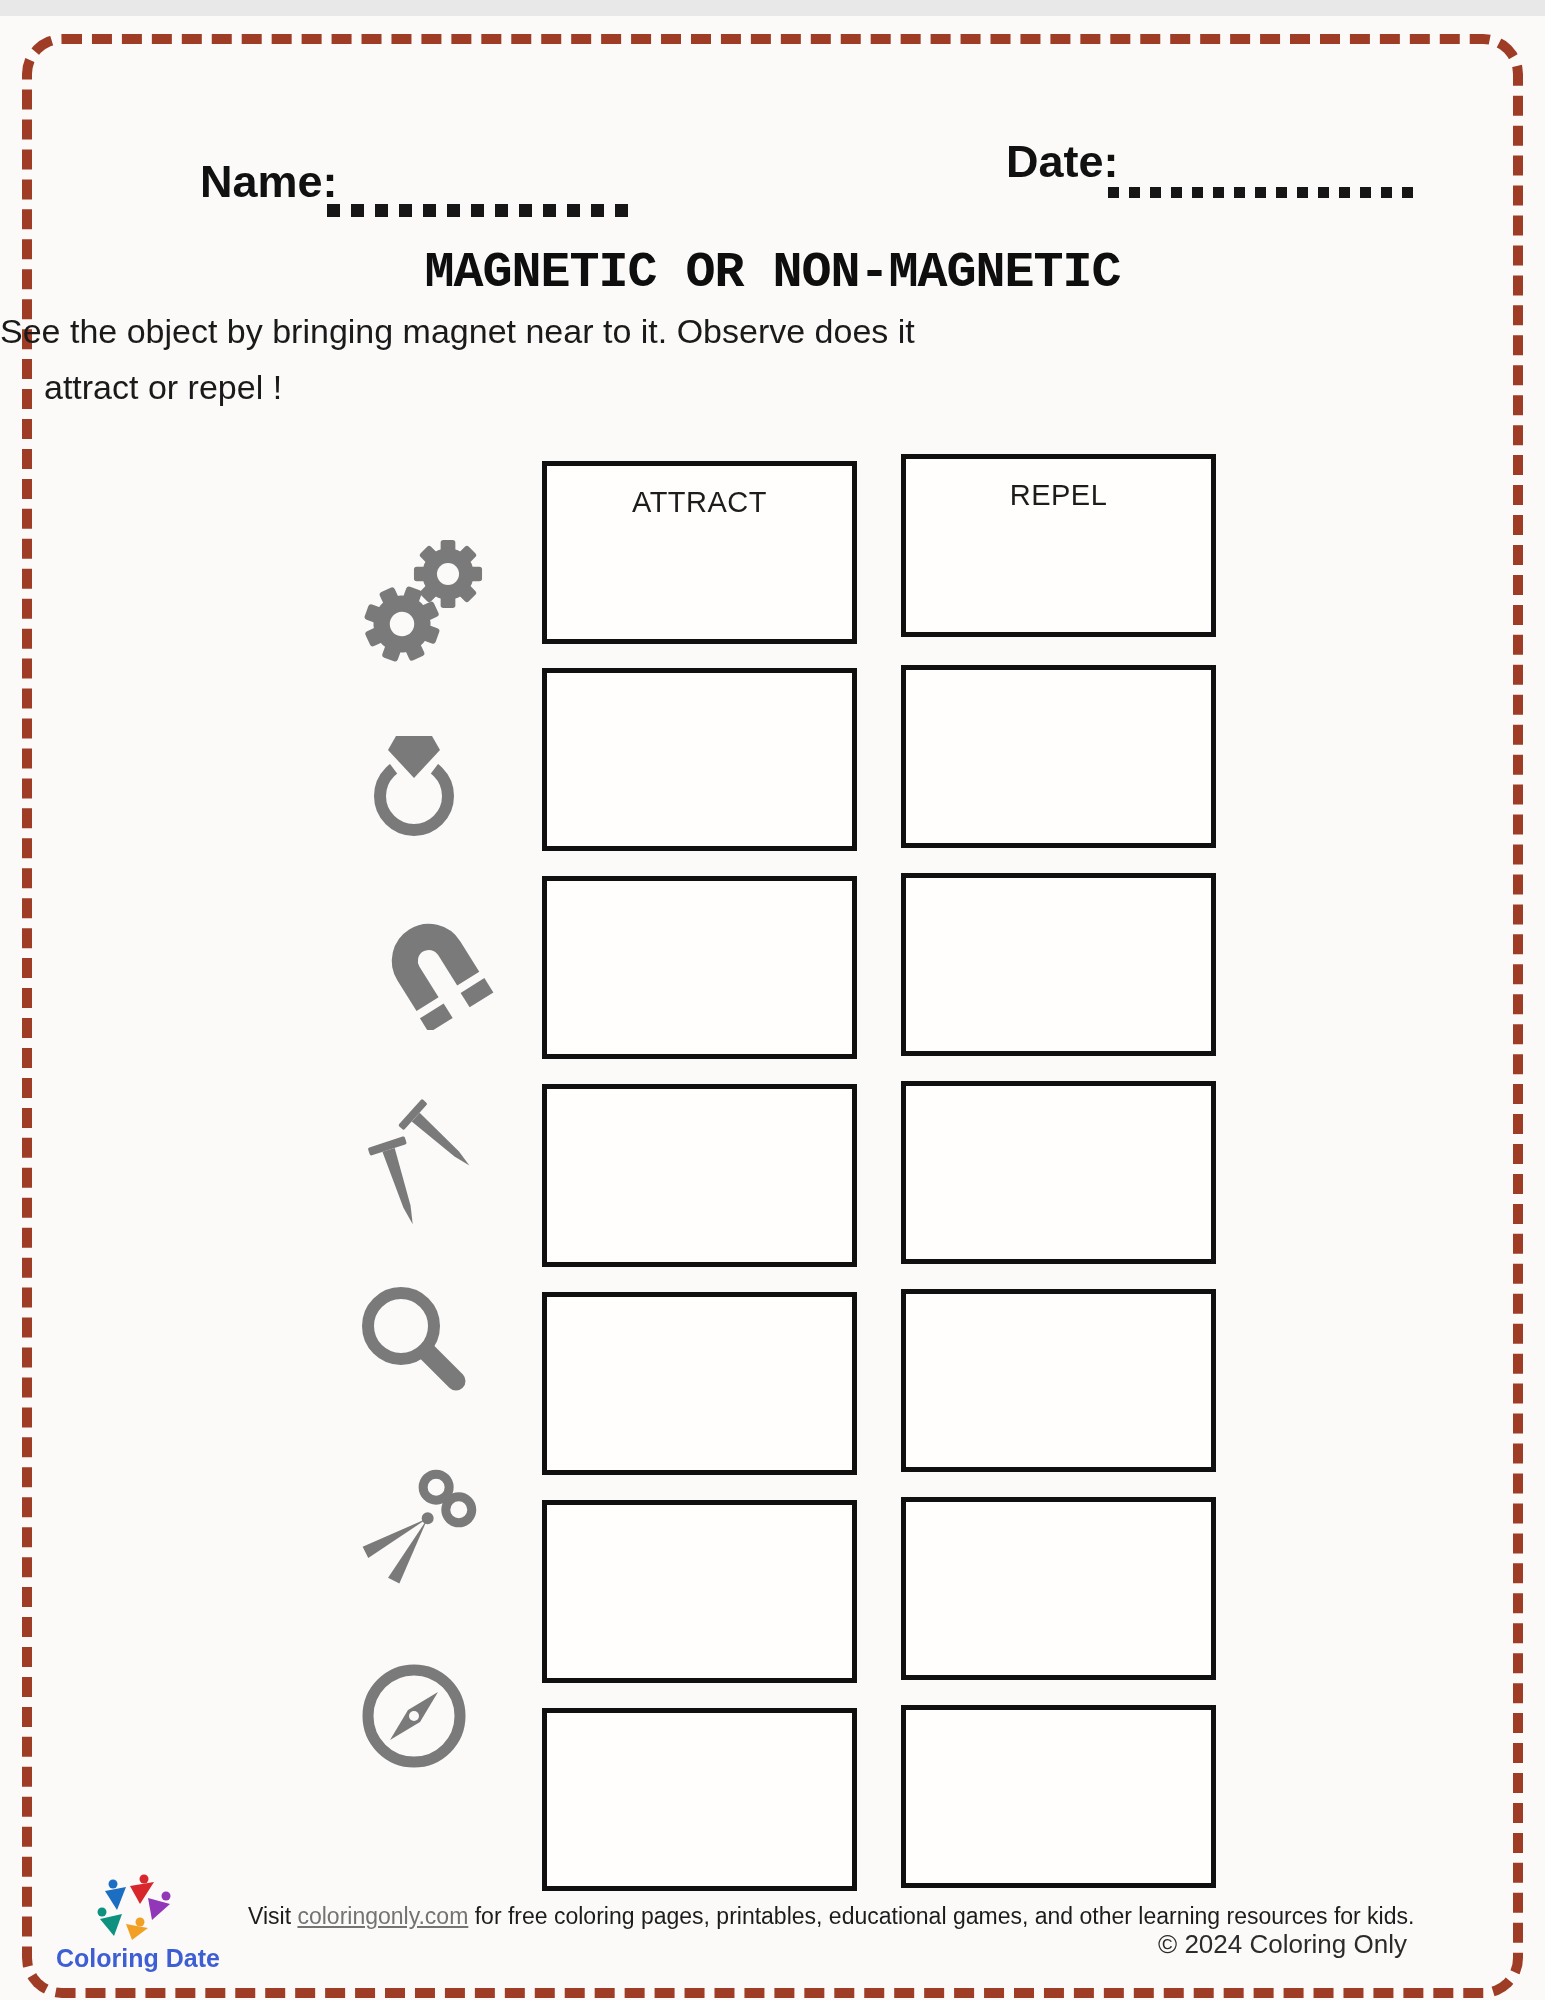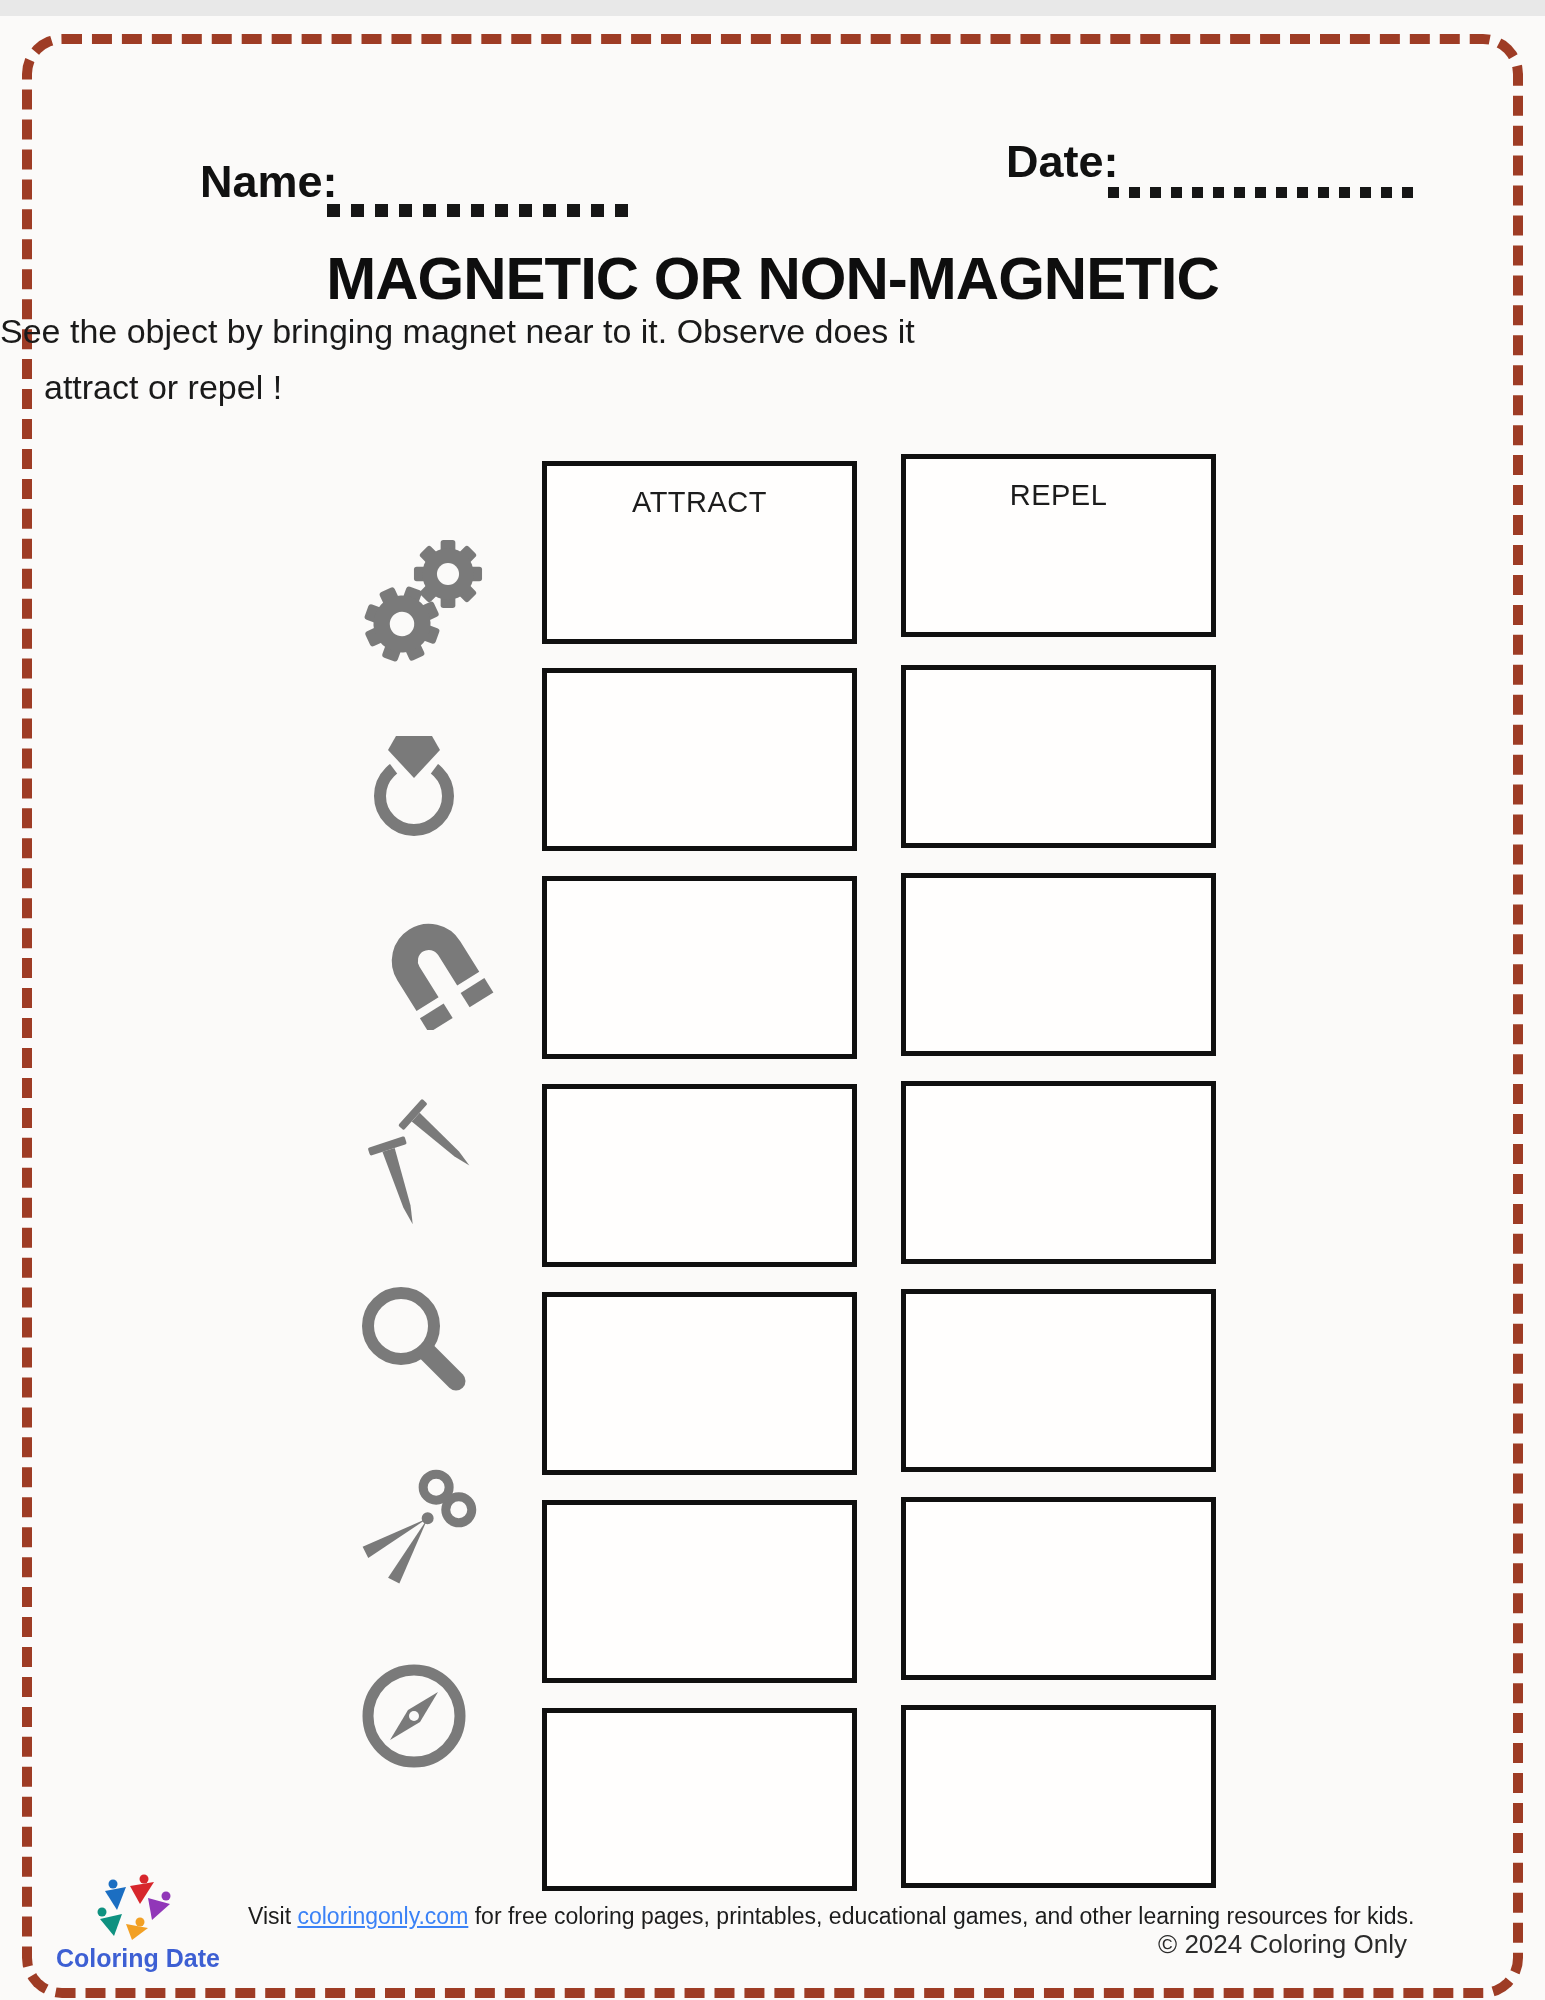--- a/index.html
+++ b/index.html
@@ -9,41 +9,41 @@
     font-family:"Liberation Sans", sans-serif; color:#141414;
   }
   .dashed-frame{
     position:absolute; left:22px; top:18px; right:22px; bottom:18px;
     border:10px dashed #9e3c25; border-radius:40px; pointer-events:none;
   }
   .fieldlabel{position:absolute; font-weight:bold; font-size:45px; color:#111;}
   .dotline{position:absolute; background:repeating-linear-gradient(90deg,#161616 0 13px,transparent 13px 24px);}
   .title{
     position:absolute; left:0; right:0; top:228px; text-align:center;
-    font-size:60px; font-weight:bold; letter-spacing:-1px; color:#0e0e0e;
+    font-size:50px; font-weight:bold; letter-spacing:-1px; color:#0e0e0e;font-family:Liberation Mono, monospace;
   }
   .subline{position:absolute; left:0; right:0; font-size:34px; color:#1a1a1a;}
   .cell{
     position:absolute; width:315px; height:183px; box-sizing:border-box;
     background:#fffefd; border:5px solid #101010;
   }
   .cell-label{margin-top:20px; text-align:center; font-size:29px; letter-spacing:.5px; color:#1c1c1c;}
   .icon-wrap{position:absolute;}
   .ic-fill{fill:#7a7a7a;}
   .ic-stroke{stroke:#7a7a7a; fill:none;}
   .bgfill{fill:#fbfaf9;}
   .footer-logo-text{
     position:absolute; left:48px; width:180px; top:1928px; text-align:center;
     font-size:25px; font-weight:bold; color:#3d5fd3;
   }
   .footer-note{
     position:absolute; left:248px; top:1884px; width:1185px;
     font-size:23px; line-height:33px; color:#1c1c1c;
   }
-  .footer-note a{color:#3b82f6; text-decoration:underline;}
+  .footer-note a{color:#737373; text-decoration:underline;}
   .copyright{position:absolute; left:1158px; top:1913px; font-size:26px; color:#2b2b2b;text-align:center;}
 </style>
 </head>
 <body>
 
 <div class="page">
 
   <div class="dashed-frame"></div>
 
   <div class="fieldlabel" style="left:200px; top:140px;">Name:</div>

